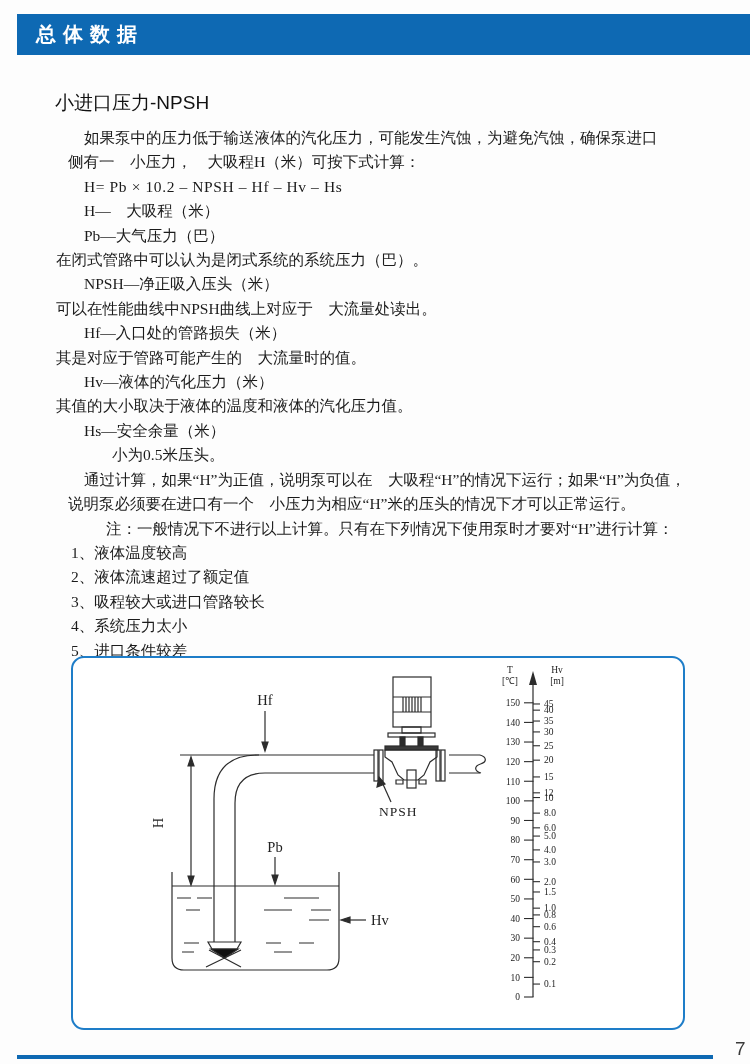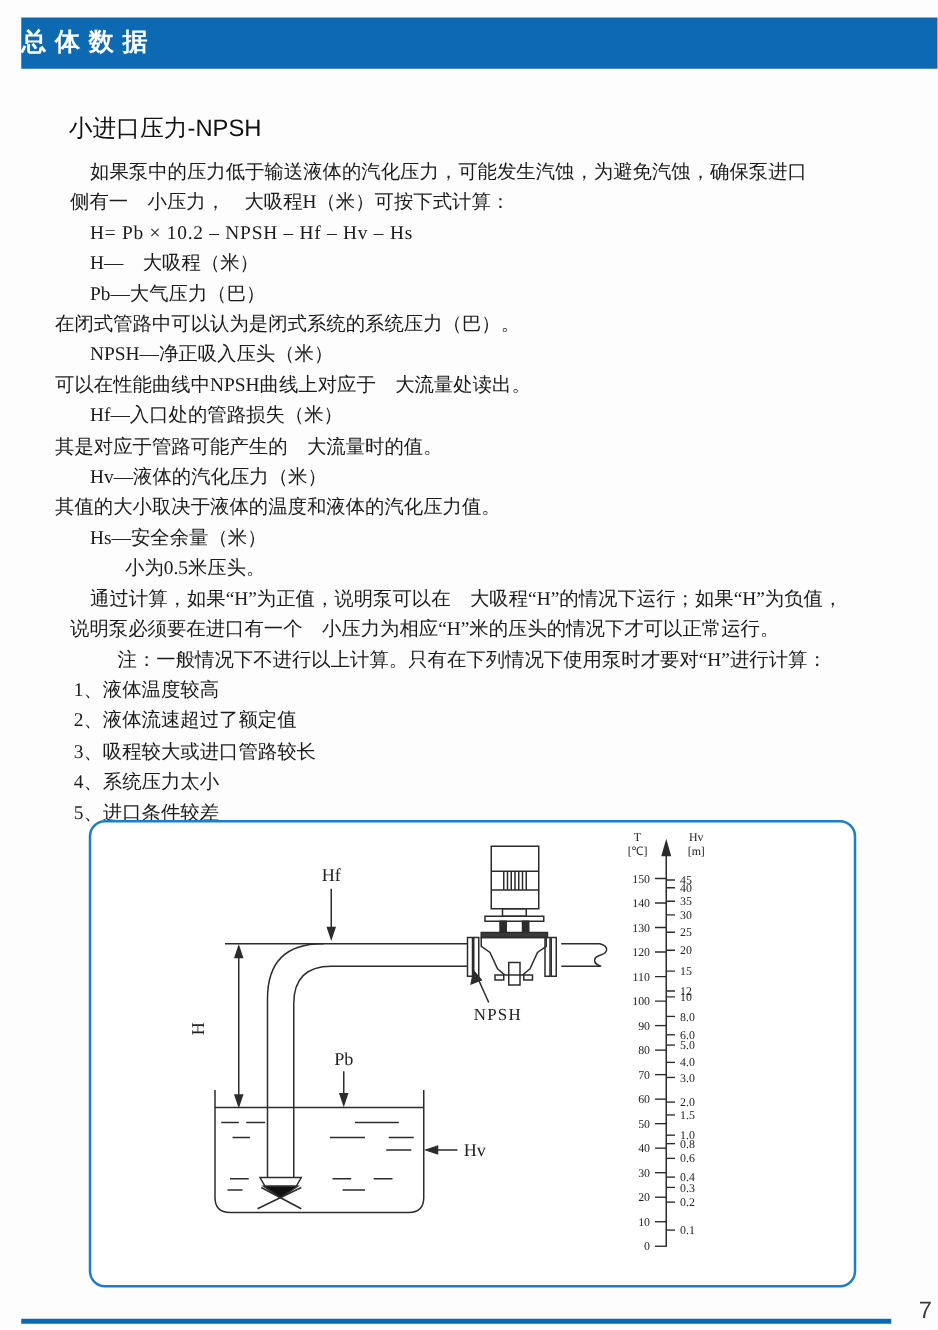--- a/index.html
+++ b/index.html
@@ -11,29 +11,29 @@
   html,body{width:750px;background:#fdfdfd;}
   body{
     position:relative;width:750px;height:1064px;overflow:hidden;
     font-family:"Liberation Serif",serif;color:var(--ink);
   }
   .header-bar{
     position:absolute;left:17px;top:14px;width:733px;height:41px;
     background:var(--accent);
     font-family:"Liberation Sans",sans-serif;font-weight:bold;
     color:#ffffff;font-size:20px;letter-spacing:7px;
-    line-height:41px;
+    line-height:41px;padding-left:19px;
   }
   .article-title{
     position:absolute;left:55px;top:90px;
     font-family:"Liberation Sans",sans-serif;
     font-size:19px;font-weight:normal;color:#111;
   }
   .text-block{
-    position:absolute;left:4px;top:126px;width:706px;
+    position:absolute;left:16px;top:126px;width:706px;
     font-size:15.5px;line-height:24.4px;white-space:pre;
   }
   .text-line{color:var(--ink);}
   .i0{padding-left:52px;}
   .i1{padding-left:68px;}
   .i2{padding-left:40px;}
   .i3{padding-left:96px;}
   .inote{padding-left:90px;}
   .ilist{padding-left:55px;}
   .formula{letter-spacing:0.6px;}

